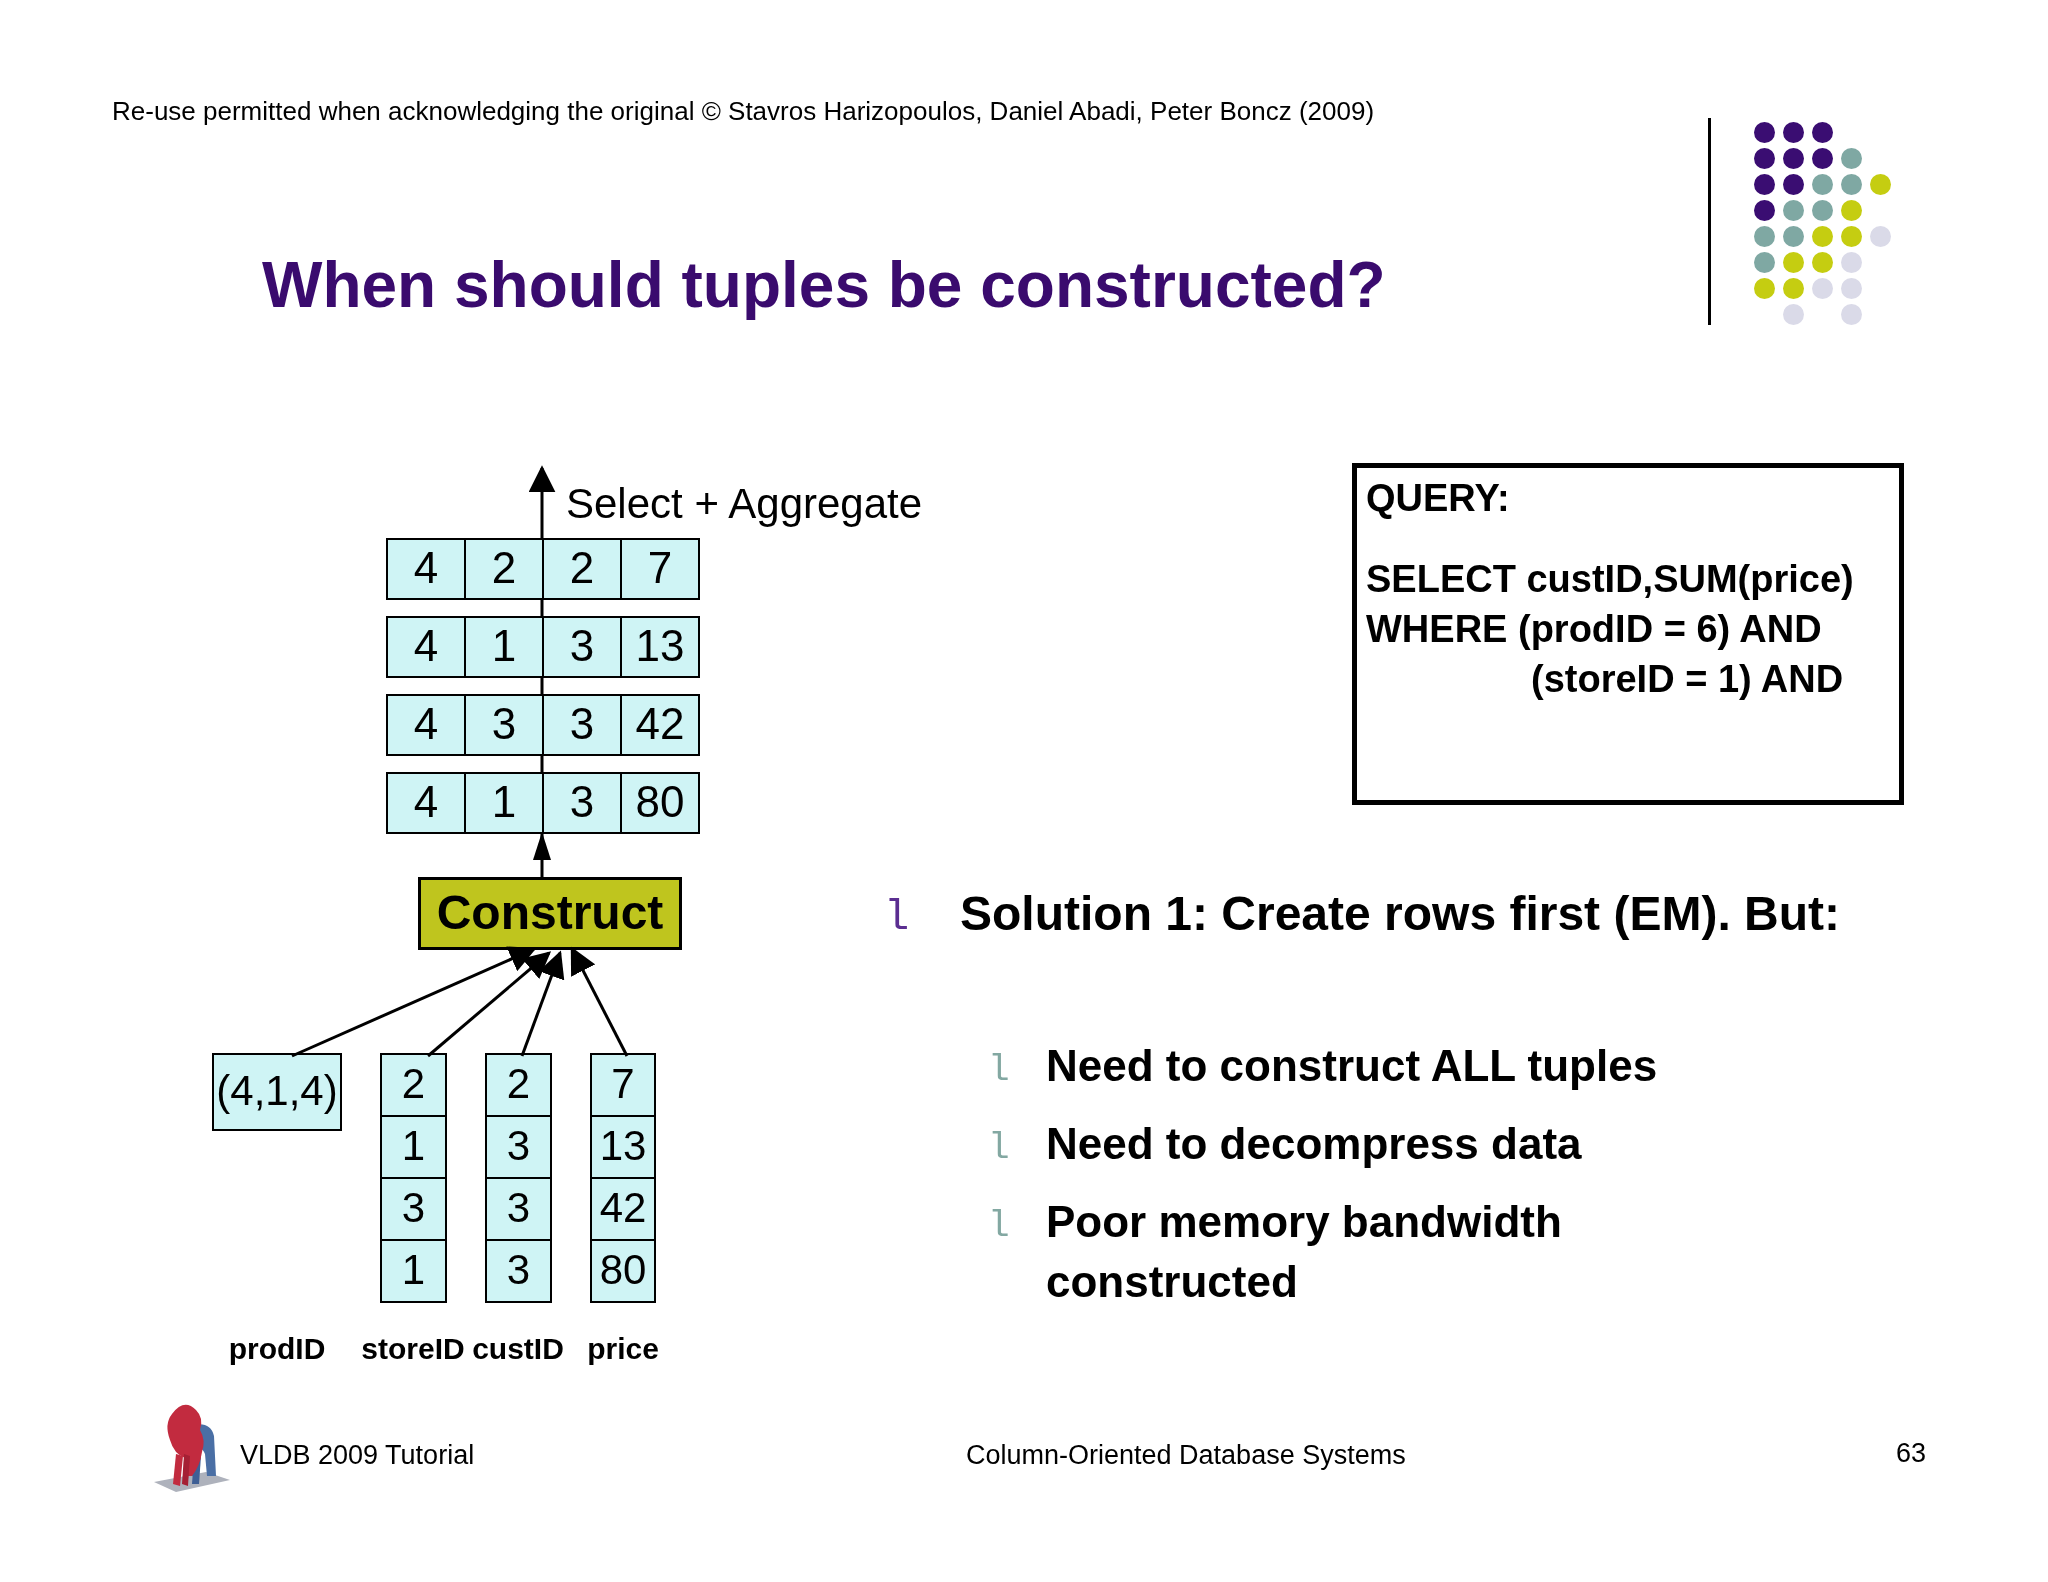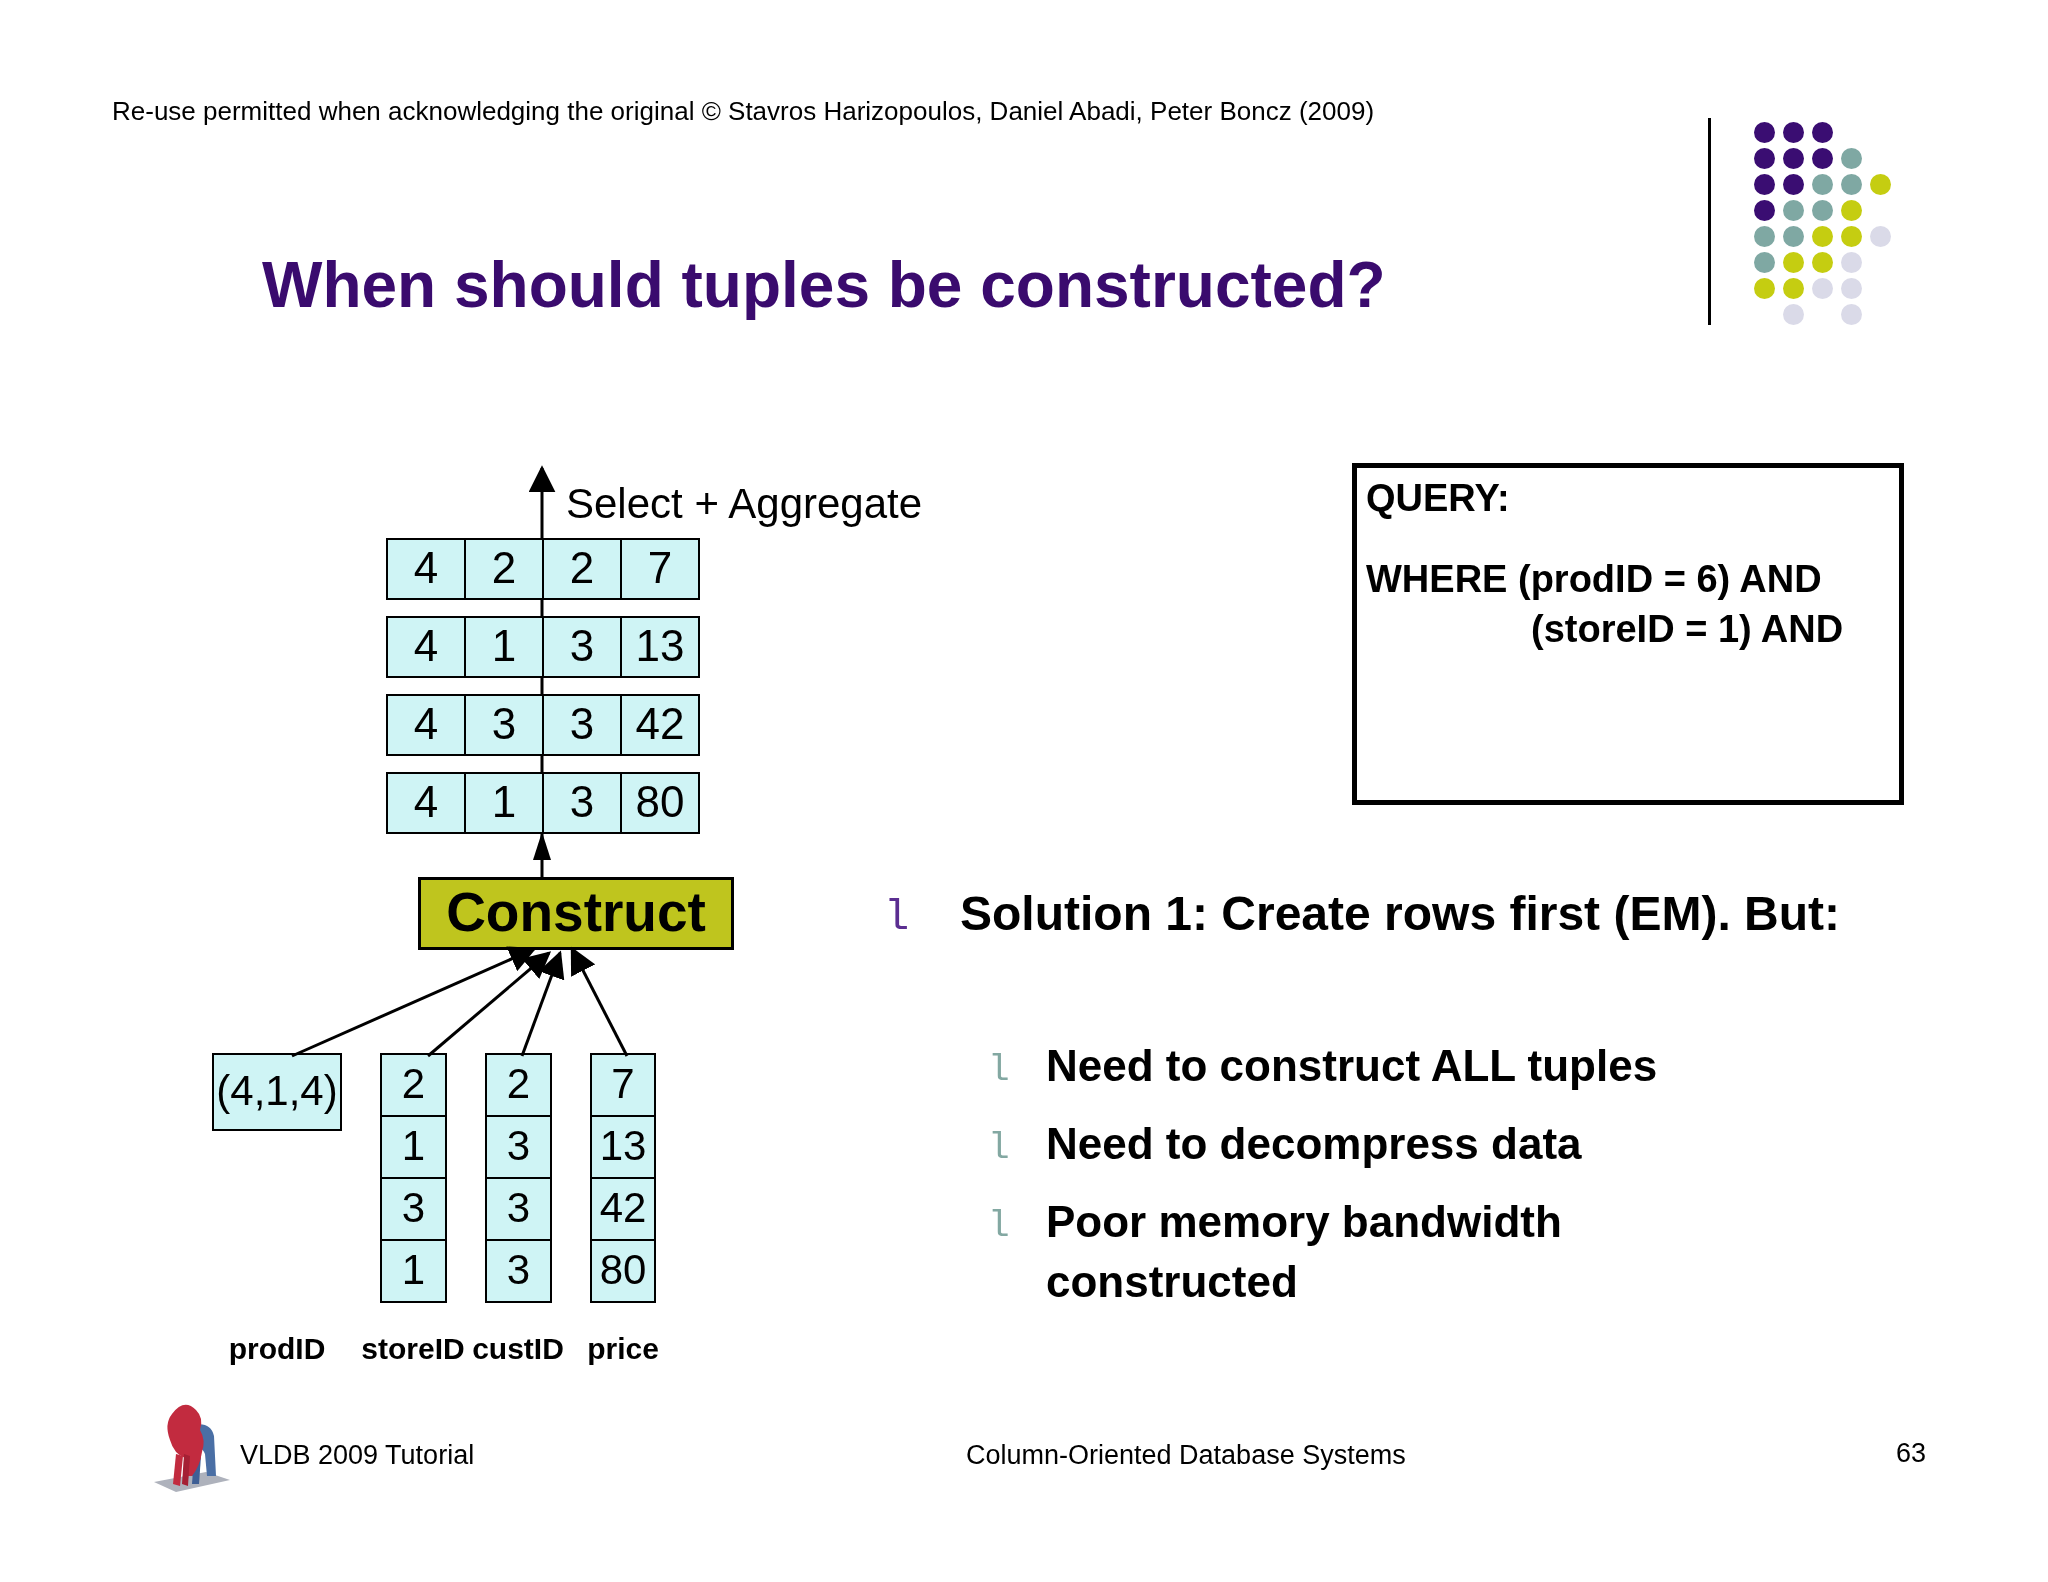--- a/index.html
+++ b/index.html
@@ -34,22 +34,22 @@
   .svg-back{z-index:1;}
   .svg-front{z-index:3;}
 
   .sel-agg{left:566px;top:480px;font-size:42px;white-space:nowrap;z-index:2;}
 
   
   .trow{left:386px;display:flex;height:62px;border:2px solid #000;background:var(--cell-cyan);z-index:2;}
   .tcell{width:78px;text-align:center;font-size:44px;line-height:56px;border-left:2px solid #000;}
   .tcell:first-child{border-left:none;width:76px;}
 
-  .construct{left:418px;top:877px;width:316px;height:73px;background:var(--construct-yellow);
-    border:3px solid #000;text-align:center;font-size:55px;font-weight:bold;line-height:65px;z-index:2;}
+  .construct{left:418px;top:877px;width:264px;height:73px;background:var(--construct-yellow);
+    border:3px solid #000;text-align:center;font-size:48px;font-weight:bold;line-height:65px;z-index:2;}
 
   .pbox{left:212px;top:1053px;width:130px;height:78px;border:2px solid #000;background:var(--cell-cyan);
     text-align:center;font-size:42px;line-height:72px;z-index:2;}
 
   .vcol{top:1053px;width:67px;border:2px solid #000;background:var(--cell-cyan);z-index:2;}
   .vcell{height:62px;text-align:center;font-size:42px;line-height:58px;border-top:2px solid #000;}
   .vcell:first-child{border-top:none;height:60px;}
 
   .clabel{top:1332px;width:160px;text-align:center;font-size:30px;font-weight:bold;}
 
@@ -188,20 +188,21 @@
   <div class="vcell">80</div>
 </div>
 
 <div class="abs clabel" style="left:197px">prodID</div>
 <div class="abs clabel" style="left:333px">storeID</div>
 <div class="abs clabel" style="left:438px">custID</div>
 <div class="abs clabel" style="left:543px">price</div>
 
 <div class="abs query">
   <div class="qhead">QUERY:</div>
+  <div class="qline">SELECT custID,SUM(price)</div>
   <div class="qline">WHERE (prodID = 6) AND</div>
   <div class="qline q-indent">(storeID = 1) AND</div>
 </div>
 
 <div class="abs bullet bullet-main">
   <span class="bmark">l</span>
   <div class="btext">Solution 1: Create rows first (EM). But:</div>
 </div>
 <div class="abs bullet bullet-sub sub1">
   <span class="bmark">l</span>

